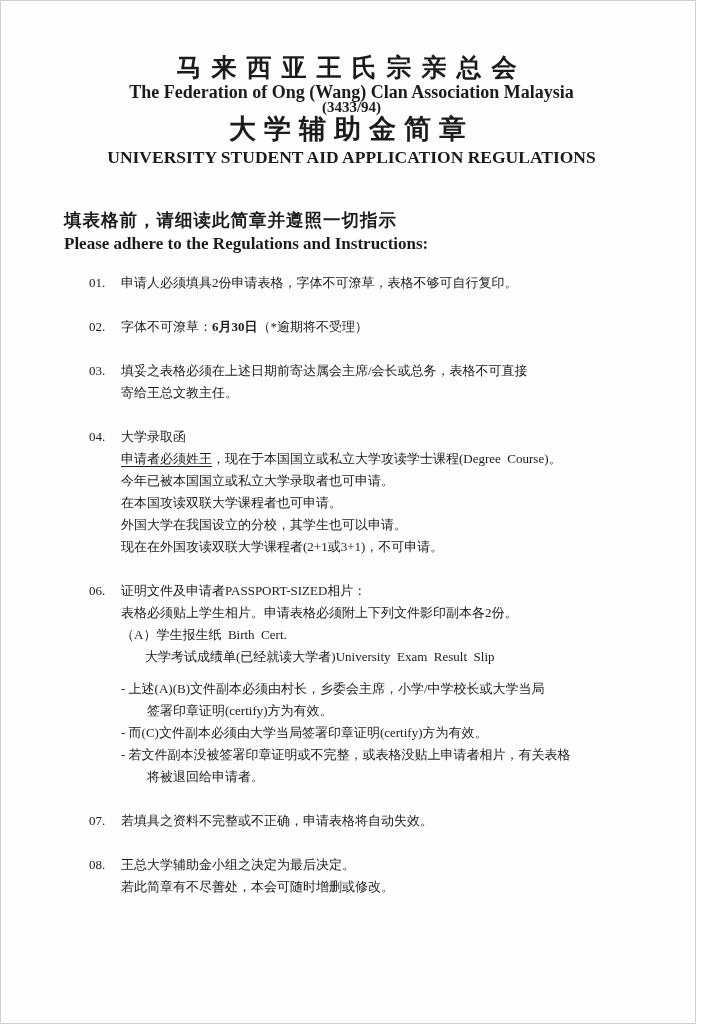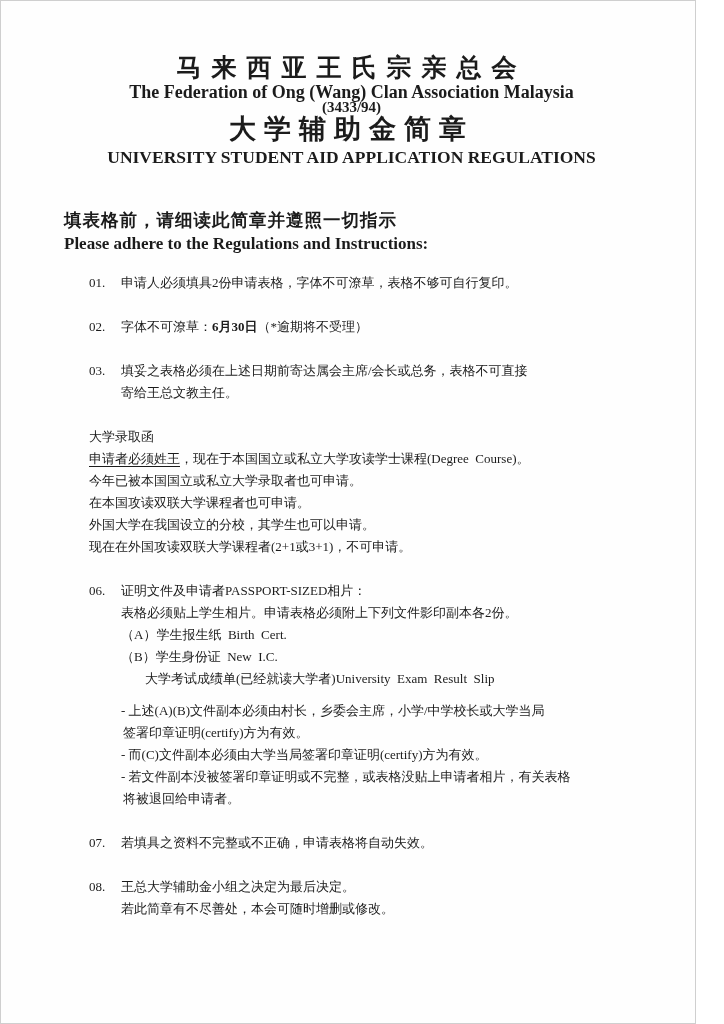--- a/index.html
+++ b/index.html
@@ -72,21 +72,21 @@
   .regs { margin-top: 16px; margin-left: 25px; }
   .reg-item {
     display: flex;
     margin-bottom: 22px;
     font-size: 13px;
     line-height: 22px;
   }
   .reg-num { flex: none; width: 32px; }
   .reg-body { flex: 1; min-width: 0; }
   .reg-line { white-space: pre-wrap; }
-  .reg-line.indent-1 { margin-left: 2px; }
+  .reg-line.indent-1 { margin-left: 26px; }
   .reg-line.indent-2 { margin-left: 24px; }
   .reg-line.gap { margin-top: 10px; }
   .b { font-weight: bold; }
   .u { text-decoration: underline; text-underline-offset: 3px; margin-top: 28px; }
 </style>
 </head>
 <body>
 
 <div class="page">
 
@@ -117,36 +117,36 @@
         </div>
       </div>
       <div class="reg-item">
         <div class="reg-num">03.</div>
         <div class="reg-body">
           <div class="reg-line indent-0"><span>填妥之表格必须在上述日期前寄达属会主席/会长或总务，表格不可直接</span></div>
           <div class="reg-line indent-0"><span>寄给王总文教主任。</span></div>
         </div>
       </div>
       <div class="reg-item">
+        <div class="reg-num">04.</div>
         <div class="reg-body">
           <div class="reg-line indent-0"><span>大学录取函</span></div>
           <div class="reg-line indent-0"><span class="u">申请者必须姓王</span><span>，现在于本国国立或私立大学攻读学士课程(Degree  Course)。</span></div>
           <div class="reg-line indent-0"><span>今年已被本国国立或私立大学录取者也可申请。</span></div>
           <div class="reg-line indent-0"><span>在本国攻读双联大学课程者也可申请。</span></div>
           <div class="reg-line indent-0"><span>外国大学在我国设立的分校，其学生也可以申请。</span></div>
           <div class="reg-line indent-0"><span>现在在外国攻读双联大学课程者(2+1或3+1)，不可申请。</span></div>
         </div>
       </div>
       <div class="reg-item">
         <div class="reg-num">06.</div>
         <div class="reg-body">
           <div class="reg-line indent-0"><span>证明文件及申请者PASSPORT-SIZED相片：</span></div>
           <div class="reg-line indent-0"><span>表格必须贴上学生相片。申请表格必须附上下列文件影印副本各2份。</span></div>
           <div class="reg-line indent-0"><span>（A）学生报生纸  Birth  Cert.</span></div>
-          <div class="reg-line indent-0"><span>（B）学生身份证  New  I.C.</span></div>
           <div class="reg-line indent-2"><span>大学考试成绩单(已经就读大学者)University  Exam  Result  Slip</span></div>
           <div class="reg-line indent-0 gap"><span>- 上述(A)(B)文件副本必须由村长，乡委会主席，小学/中学校长或大学当局</span></div>
           <div class="reg-line indent-1"><span>签署印章证明(certify)方为有效。</span></div>
           <div class="reg-line indent-0"><span>- 而(C)文件副本必须由大学当局签署印章证明(certify)方为有效。</span></div>
           <div class="reg-line indent-0"><span>- 若文件副本没被签署印章证明或不完整，或表格没贴上申请者相片，有关表格</span></div>
           <div class="reg-line indent-1"><span>将被退回给申请者。</span></div>
         </div>
       </div>
       <div class="reg-item">
         <div class="reg-num">07.</div>

